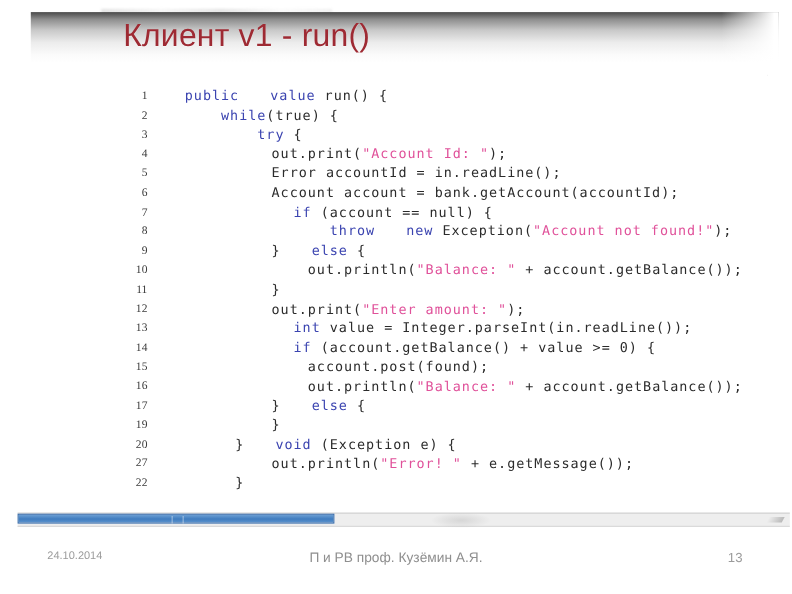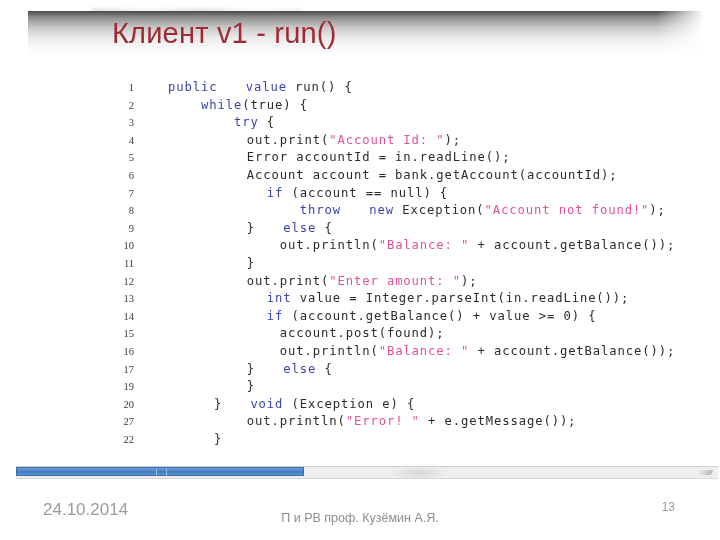--- a/index.html
+++ b/index.html
@@ -196,28 +196,28 @@
     position: absolute;
     left: 0;
     top: 500px;
     width: 720px;
     height: 24px;
   }
   #footer-date {
     position: absolute;
     left: 43px;
     top: 0;
-    font-size: 17px;
+    font-size: 10px;
     color: #9b9b9b;
     white-space: nowrap;
   }
   #footer-center {
     position: absolute;
     left: 0;
-    top: 11px;
+    top: 0;
     width: 720px;
     text-align: center;
     font-size: 12.5px;
     color: #8f8f8f;
     white-space: nowrap;
   }
   #footer-page {
     position: absolute;
     right: 45px;
     top: 0;

